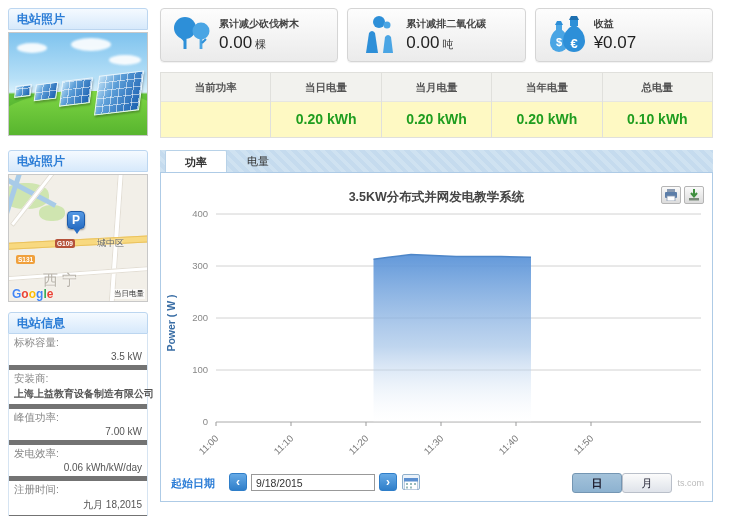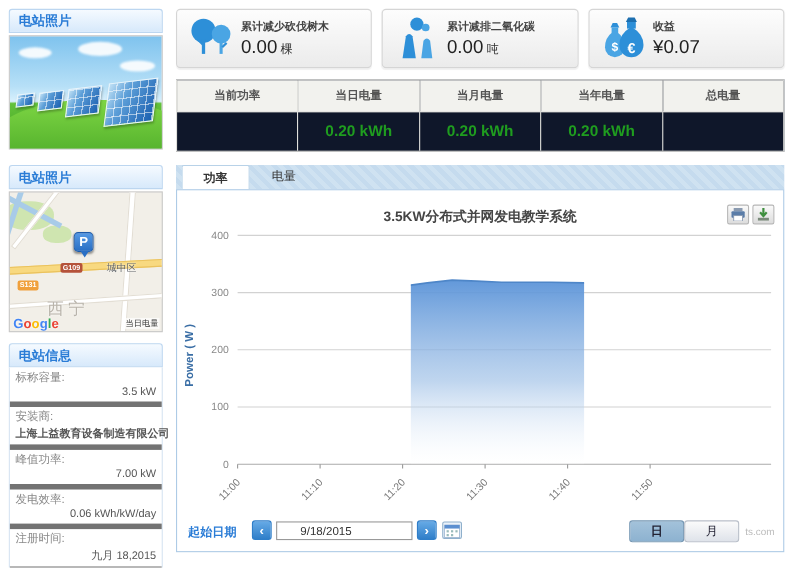--- a/index.html
+++ b/index.html
@@ -46,21 +46,21 @@
   
   #cards-row { position:absolute; left:160px; top:8px; width:553px; height:54px; display:flex; gap:9px; }
   .card { flex:1; border:1px solid #d5d5d5; border-radius:4px; background:linear-gradient(#fdfdfd,#ebebeb); display:flex; align-items:center; padding:4px 6px; box-shadow:0 1px 1px rgba(0,0,0,.06); }
   .card-icon { width:52px; height:44px; flex:0 0 52px; display:flex; align-items:center; justify-content:center; }
   .card-text { flex:1; }
   .card-label { font-size:10px; font-weight:bold; color:#444; margin-bottom:2px; }
   .card-value { font-size:17px; color:#222; }
   .card-unit { font-size:11px; color:#333; margin-left:3px; }
 
   
-  #stats-bar { position:absolute; left:160px; top:72px; width:553px; height:66px; display:flex; border:1px solid #e0e0dc; background:#0f172a; }
+  #stats-bar { position:absolute; left:160px; top:72px; width:553px; height:66px; display:flex; border:1px solid #e0e0dc; background:#fef9c3; }
   .stat-col { flex:1; border-left:1px solid #e0e0dc; }
   .stat-col:first-child { border-left:none; }
   .stat-head { height:29px; line-height:29px; text-align:center; font-size:10.5px; font-weight:bold; color:#555; background:#f2f2ee; border-bottom:1px solid #e6e6e2; }
   .stat-value { height:35px; line-height:34px; text-align:center; font-size:14px; font-weight:bold; color:#1f9d1f; }
 
   
   #chart-panel { position:absolute; left:160px; top:150px; width:553px; height:352px; }
   .tab-strip { height:22px; background:repeating-linear-gradient(45deg,#cfe2f1 0 4px,#c5dbee 4px 8px); display:flex; align-items:flex-start; padding-left:5px; }
   .tab { width:62px; height:22px; line-height:22px; text-align:center; font-size:11px; color:#333; cursor:pointer; }
   .tab.active { background:#fff; border:1px solid #b8d2e8; border-bottom:none; border-radius:2px 2px 0 0; font-weight:bold; }
@@ -70,21 +70,21 @@
   .tool-btn { width:20px; height:18px; border:1px solid #b5b5b5; border-radius:2px; background:linear-gradient(#fafafa,#dcdcdc); display:flex; align-items:center; justify-content:center; cursor:pointer; }
   #plot { position:absolute; left:0; top:0; }
 
   
   .chart-footer { position:absolute; left:10px; right:8px; bottom:6px; height:24px; }
   .date-label { position:absolute; left:0; top:5px; font-size:11px; font-weight:bold; color:#2a7cd6; }
   .nav-btn { position:absolute; top:2px; width:18px; height:18px; border:1px solid #2f7ec9; border-radius:3px; background:linear-gradient(#66aae6,#2f7ec9);
     color:#fff; font-weight:bold; font-size:12px; text-align:center; line-height:16px; cursor:pointer; }
   #prev-btn { left:58px; }
   #next-btn { left:208px; }
-  .date-input { position:absolute; left:80px; top:3px; width:124px; height:17px; border:1px solid #999; font-size:10.5px; padding:0 21px; color:#333; }
+  .date-input { position:absolute; left:80px; top:3px; width:124px; height:17px; border:1px solid #999; font-size:10.5px; padding:0 4px; color:#333; }
   .cal-btn { position:absolute; left:231px; top:3px; width:18px; height:16px; border:1px solid #8fb0cc; background:#eaf2fa; border-radius:2px; cursor:pointer; padding:1px; }
   .toggle-btn { position:absolute; top:2px; width:50px; height:20px; border-radius:3px; font-size:11px; text-align:center; line-height:19px; color:#223; cursor:pointer; }
   #day-btn { right:82px; background:linear-gradient(#a3c2da,#8db2d0); border:1px solid #7496b3; font-weight:bold; }
   #month-btn { right:32px; background:linear-gradient(#fbfbfb,#dfe3ea); border:1px solid #b9bfc9; }
   .watermark { position:absolute; right:0; top:7px; font-size:9px; color:#bbb; }
 </style>
 </head>
 <body>
 
 <div class="panel" id="photo-panel">
@@ -213,20 +213,21 @@
   <div class="stat-col">
     <div class="stat-head">当月电量</div>
     <div class="stat-value">0.20 kWh</div>
   </div>
   <div class="stat-col">
     <div class="stat-head">当年电量</div>
     <div class="stat-value">0.20 kWh</div>
   </div>
   <div class="stat-col">
     <div class="stat-head">总电量</div>
+    <div class="stat-value">0.10 kWh</div>
   </div>
 </div>
 
 <div id="chart-panel">
   <div class="tab-strip">
     <div class="tab active">功率</div>
     <div class="tab">电量</div>
   </div>
   <div class="chart-body">
     <div class="chart-title">3.5KW分布式并网发电教学系统</div>

